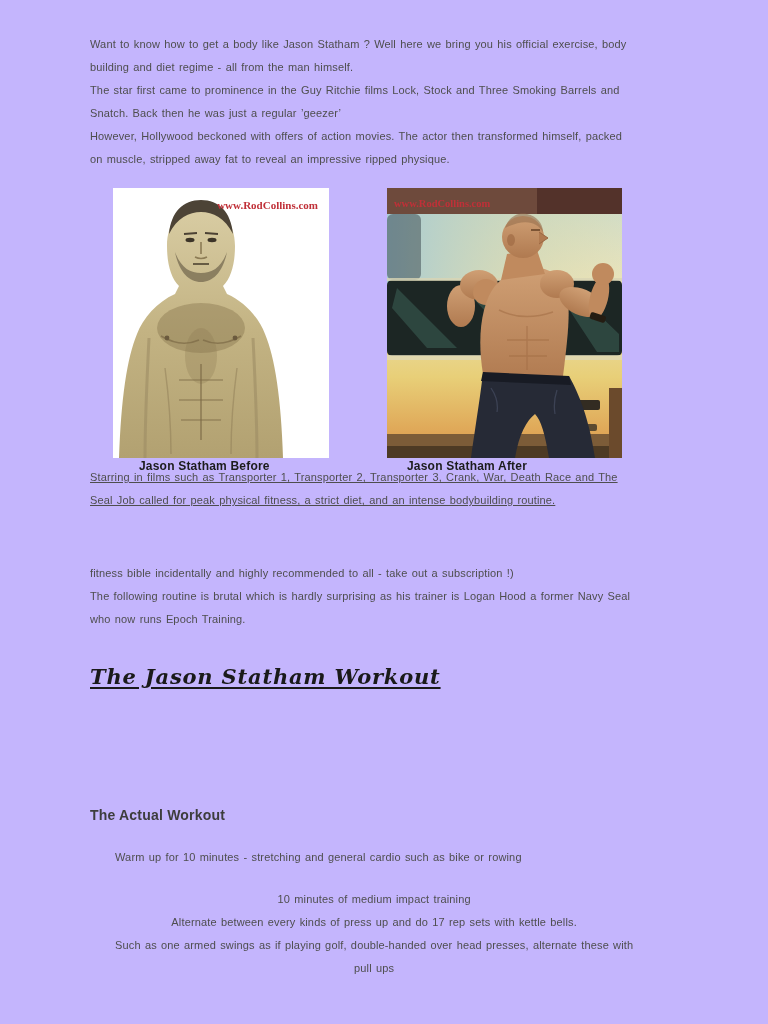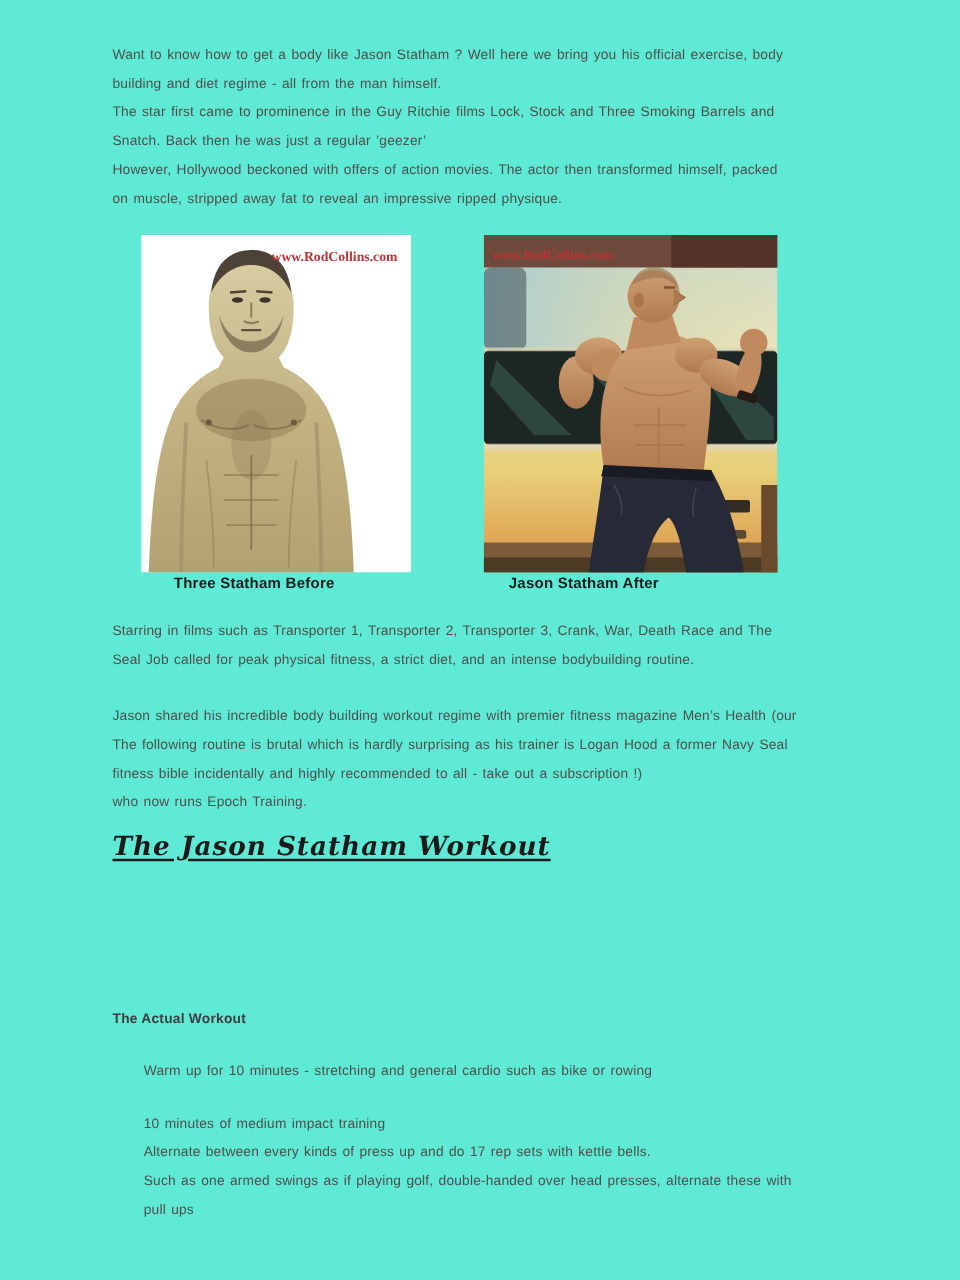--- a/index.html
+++ b/index.html
@@ -1,17 +1,17 @@
 <!DOCTYPE html>
 <html><head>
 <meta charset="utf-8">
 <style>
   html,body { margin:0; padding:0; background:#ffffff; }
   .page {
-    position:relative; width:768px; height:1024px; background:#5eead4;
+    position:relative; width:768px; height:1024px; background:#c4b5fd;
     font-family:"Liberation Sans", sans-serif; color:#4e4e4e; overflow:hidden;
   }
   .textblock { position:absolute; }
   .ln {
     font-size:11px; line-height:23px; height:23px;
     letter-spacing:0.15px; word-spacing:1px; white-space:nowrap;
   }
   .caption {
     position:absolute; font-size:12px; font-weight:bold; color:#1c1c1c;
     letter-spacing:0.2px; white-space:nowrap;
@@ -19,21 +19,21 @@
   .heading {
     position:absolute; left:90px; top:664px;
     font-family:"DejaVu Serif", serif; font-style:italic; font-weight:bold;
     font-size:21px; color:#1a1a1a; letter-spacing:0.8px;
     text-decoration:underline; text-underline-offset:3px;
     white-space:nowrap;
     text-align:center;
   }
   .subheading {
     position:absolute; left:90px; top:804px;
-    font-size:11px; font-weight:bold; color:#3d3d3d;
+    font-size:14px; font-weight:bold; color:#3d3d3d;
     line-height:23px; letter-spacing:0.2px; white-space:nowrap;
   }
   .photo { position:absolute; top:188px; }
   .photo svg { display:block; }
 </style>
 </head>
 <body>
 
 <div class="page">
 
@@ -146,44 +146,43 @@
       <path d="M112,122 Q136,134 166,124 M140,138 L140,182 M120,152 H162 M122,168 H160" stroke="#a06b44" stroke-width="1.4" fill="none" opacity="0.55"></path>
 
       <path d="M96,184 C94,204 90,228 84,270 L128,270 C132,246 140,232 148,226 C154,232 158,246 162,270 L208,270 C202,230 192,206 182,188 C154,198 118,194 96,184 Z" fill="#262a36"></path>
       <path d="M96,184 L182,188 L184,197 L94,193 Z" fill="#181b24"></path>
       <path d="M104,200 Q112,212 110,224 M170,202 Q166,214 168,226" stroke="#3c4254" stroke-width="1.3" fill="none"></path>
 
       <text x="7" y="19" font-family="Liberation Serif, serif" font-size="10.5" font-weight="bold" fill="#c03038">www.RodCollins.com</text>
     </svg>
   </div>
 
-  <div class="caption" style="left:139px; top:459px;">Three Statham Before</div>
+  <div class="caption" style="left:139px; top:459px;">Jason Statham Before</div>
   <div class="caption" style="left:407px; top:459px;">Jason Statham After</div>
 
-  <div class="textblock" style="left:90px; top:494px;">
+  <div class="textblock" style="left:90px; top:466px;text-decoration:underline;">
     <div class="ln">Starring in films such as Transporter 1, Transporter 2, Transporter 3, Crank, War, Death Race and The</div>
     <div class="ln">Seal Job called for peak physical fitness, a strict diet, and an intense bodybuilding routine.</div>
   </div>
 
   <div class="textblock" style="left:90px; top:562px;">
-    <div class="ln">Jason shared his incredible body building workout regime with premier fitness magazine Men’s Health (our</div>
+    <div class="ln">fitness bible incidentally and highly recommended to all - take out a subscription !)</div>
     <div class="ln">The following routine is brutal which is hardly surprising as his trainer is Logan Hood a former Navy Seal</div>
-    <div class="ln">fitness bible incidentally and highly recommended to all - take out a subscription !)</div>
     <div class="ln">who now runs Epoch Training.</div>
   </div>
 
   <div class="heading">The Jason Statham Workout</div>
 
 
   <div class="subheading">The Actual Workout</div>
 
   <div class="textblock" style="left:115px; top:846px;">
     <div class="ln">Warm up for 10 minutes - stretching and general cardio such as bike or rowing</div>
   </div>
 
-  <div class="textblock" style="left:115px; top:888px;">
+  <div class="textblock" style="left:115px; top:888px;text-align:center;">
     <div class="ln">10 minutes of medium impact training</div>
     <div class="ln">Alternate between every kinds of press up and do 17 rep sets with kettle bells.</div>
     <div class="ln">Such as one armed swings as if playing golf, double-handed over head presses, alternate these with</div>
     <div class="ln">pull ups</div>
   </div>
 
 </div>
 
 </body></html>

